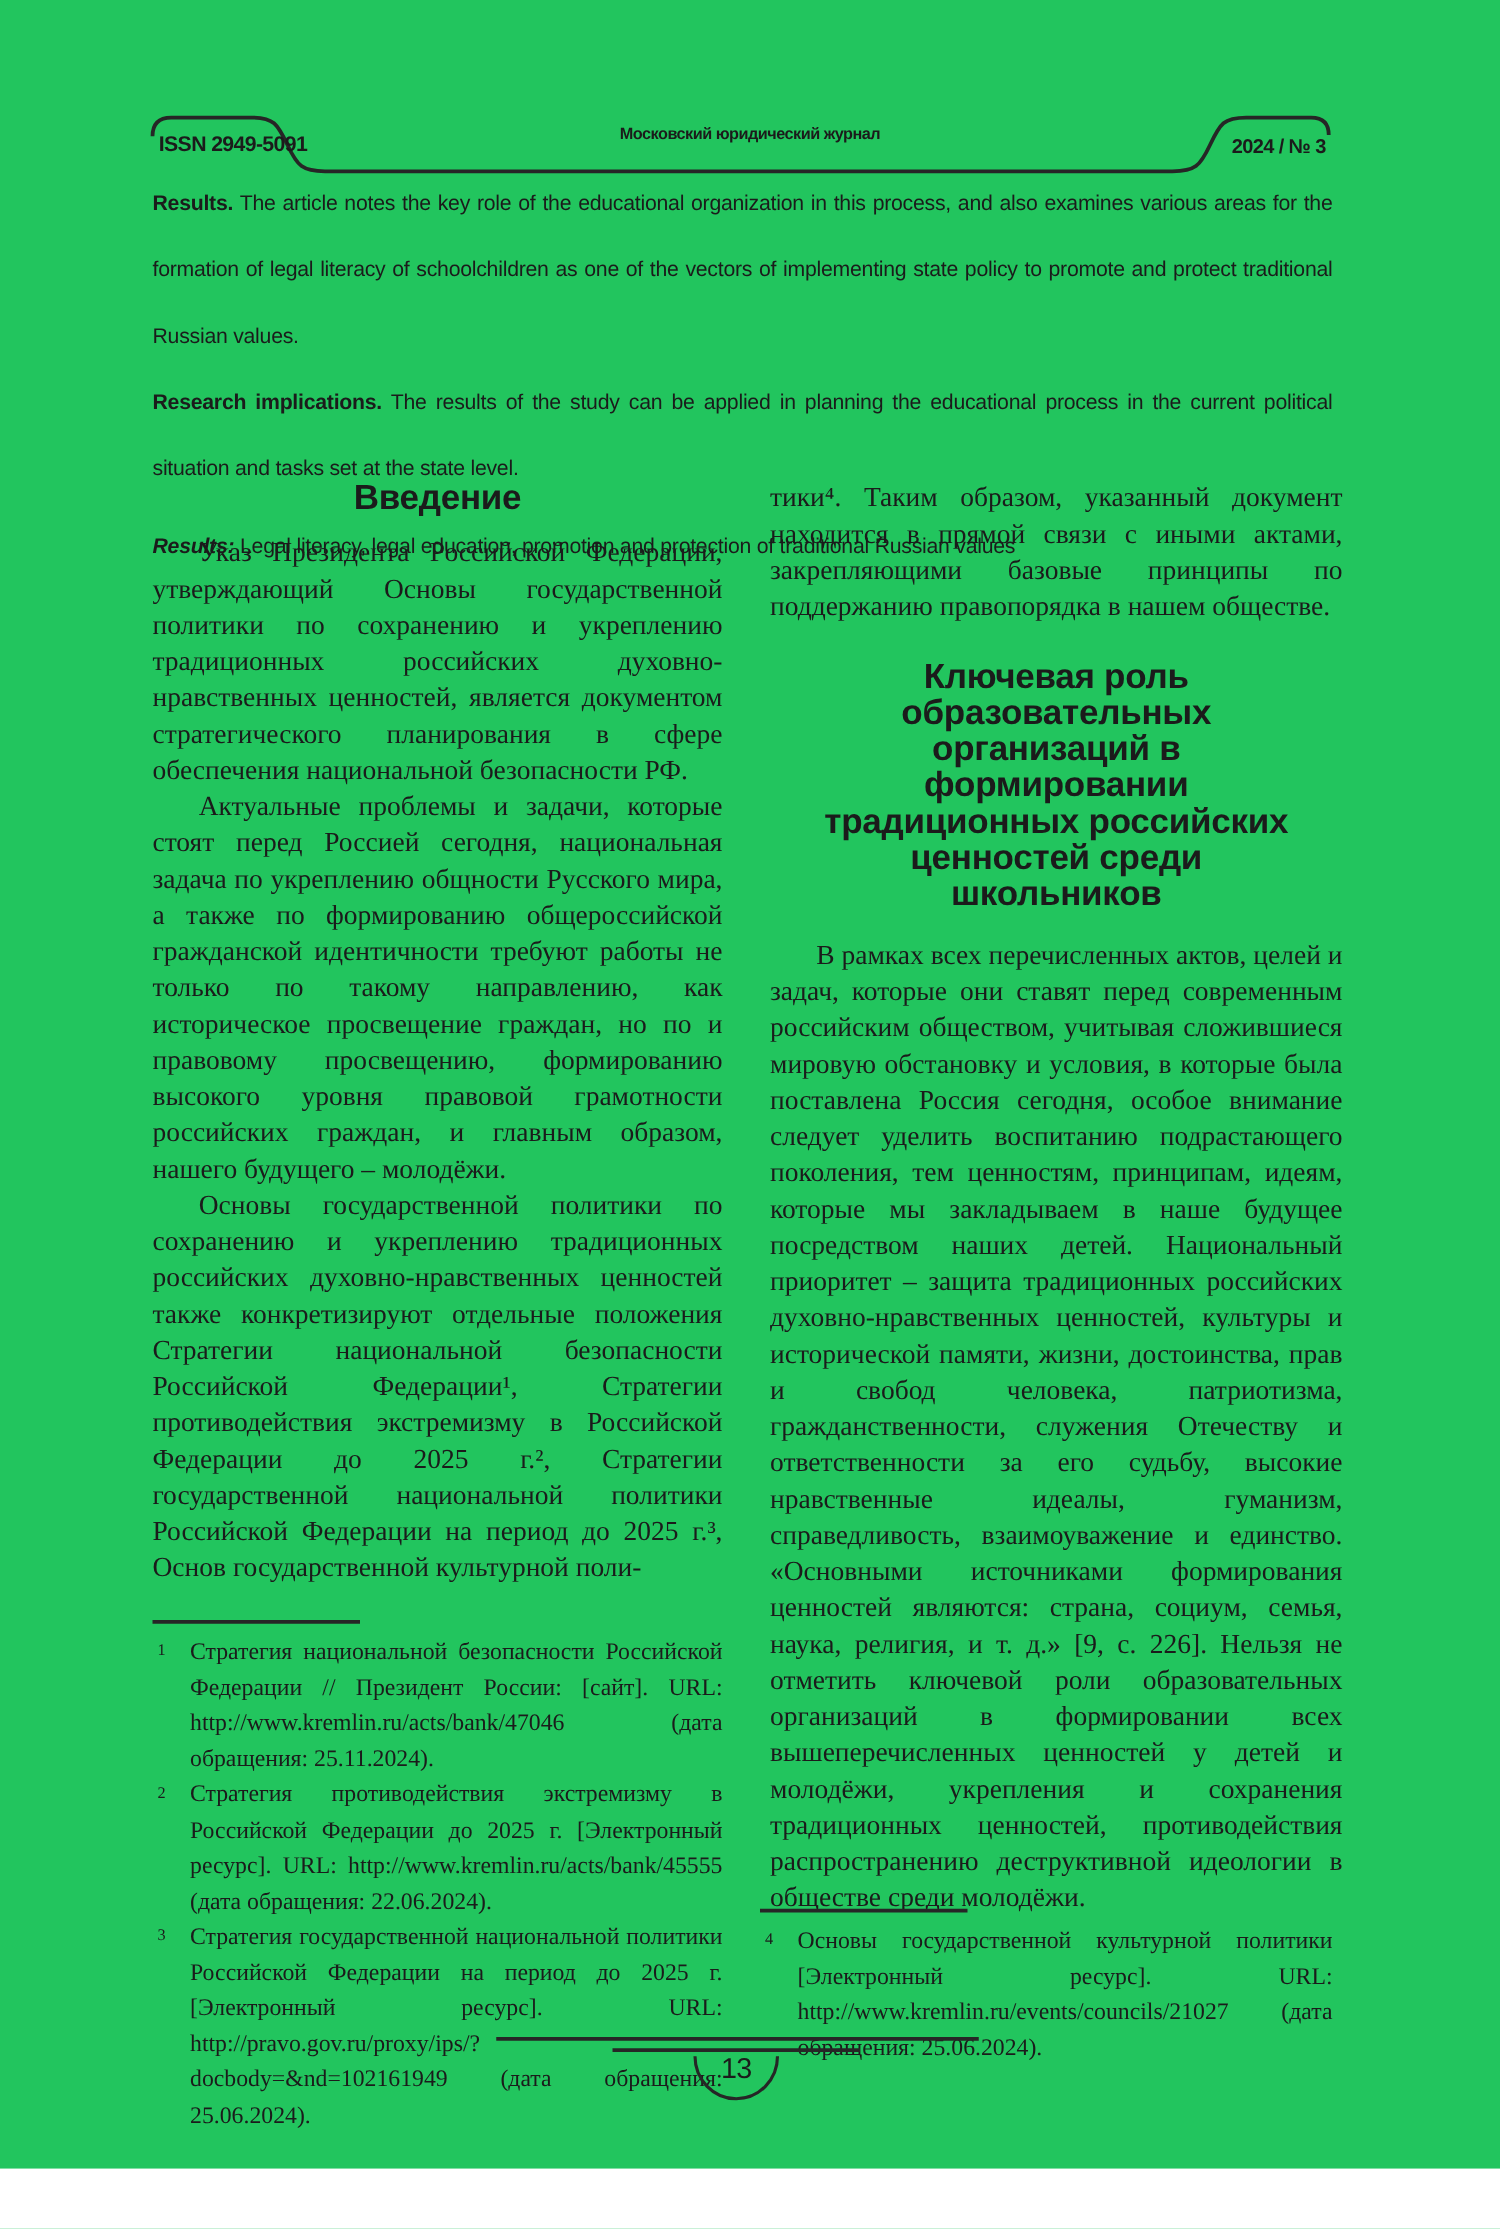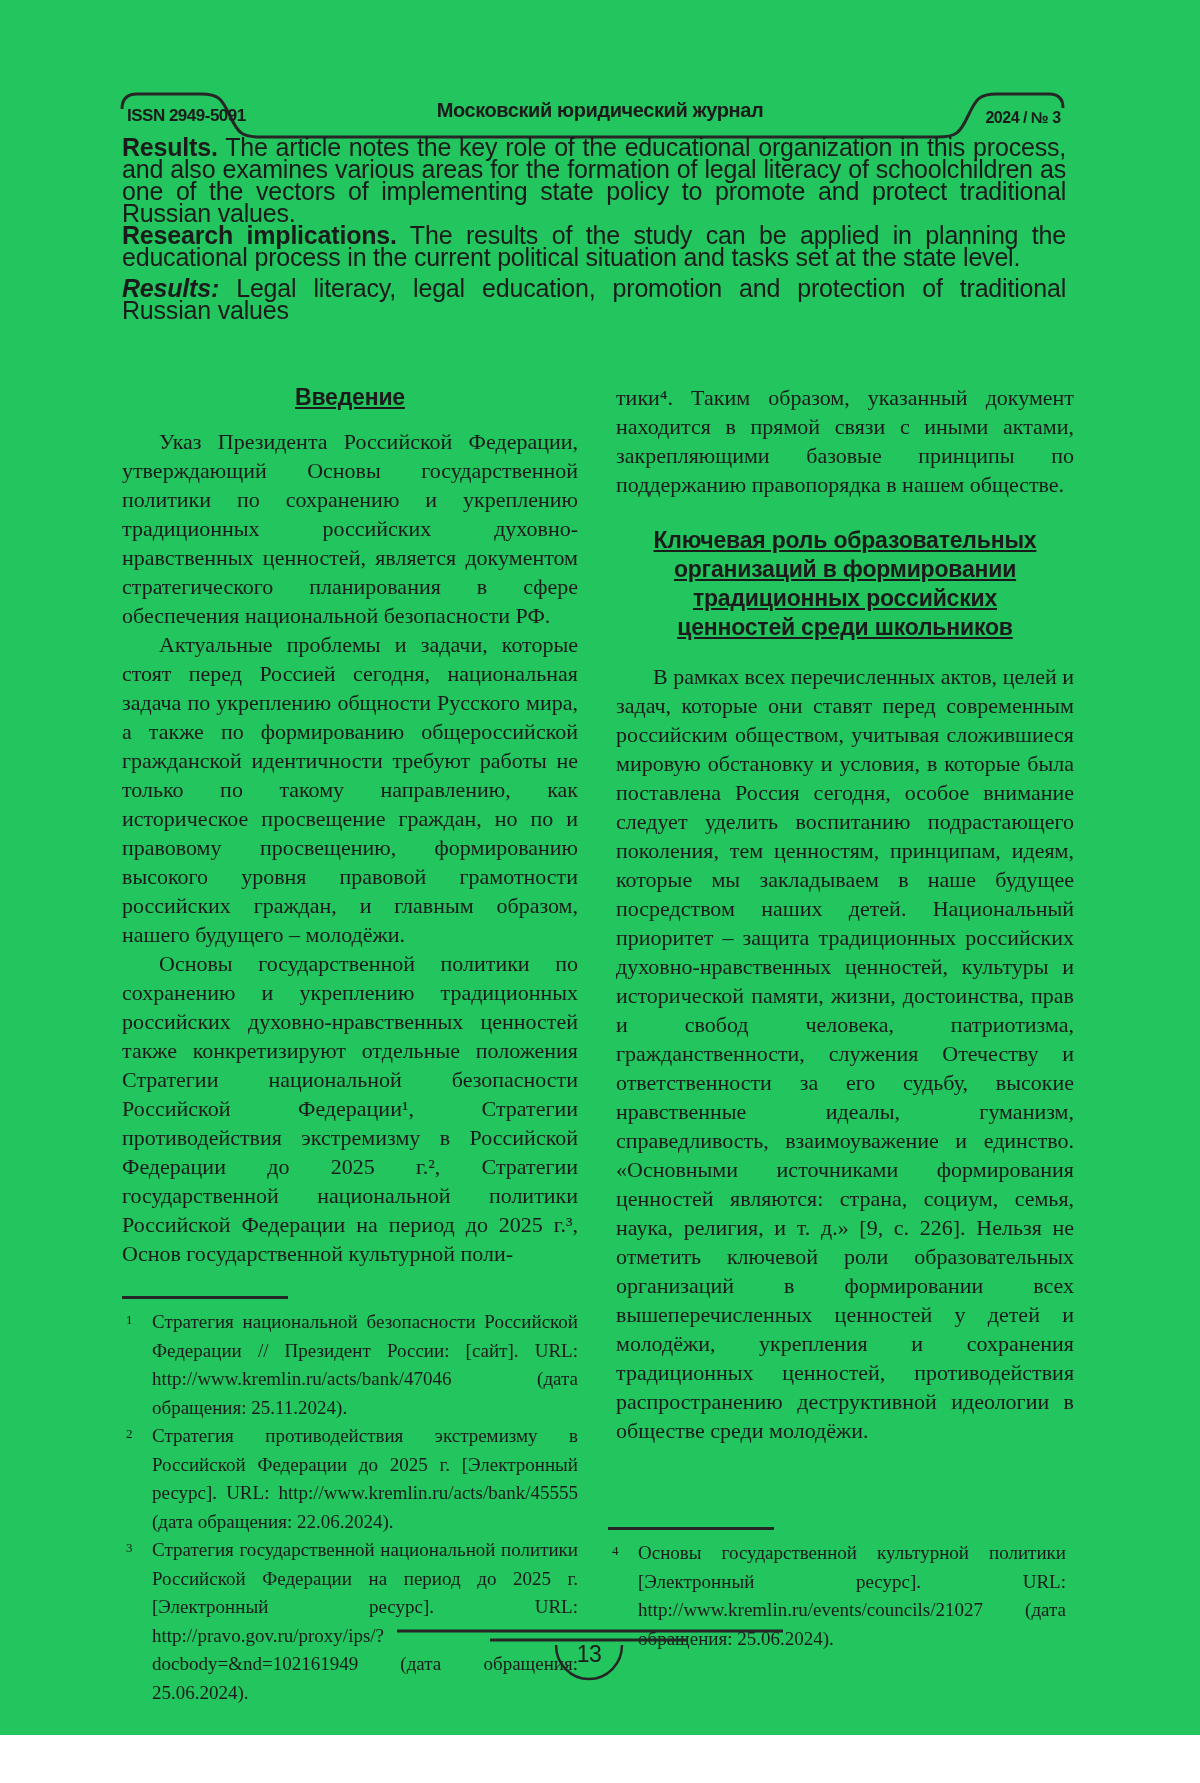--- a/index.html
+++ b/index.html
@@ -4,42 +4,42 @@
 <style>
   html,body{margin:0;padding:0;background:#ffffff;}
   .page{position:relative;width:1200px;height:1735px;background:#22c55e;color:#1b1b1b;overflow:hidden;
         font-family:"Liberation Serif",serif;}
   svg{display:block;}
 
   
   .hdr-issn{position:absolute;left:127px;top:106px;font-family:"Liberation Sans",sans-serif;
             font-weight:700;font-size:17px;letter-spacing:-0.5px;white-space:nowrap;}
   .hdr-title{position:absolute;left:0;right:0;top:99px;text-align:center;
-             font-family:"Liberation Sans",sans-serif;font-weight:700;font-size:20px;letter-spacing:-0.4px;}
+             font-family:"Liberation Sans",sans-serif;font-weight:700;font-size:13px;letter-spacing:-0.4px;}
   .hdr-issue{position:absolute;left:980px;width:86px;top:109px;text-align:center;
              font-family:"Liberation Sans",sans-serif;font-weight:700;font-size:16px;letter-spacing:-0.5px;white-space:nowrap;}
 
   
   .abstract{position:absolute;left:122px;top:136px;width:944px;
-            font-family:"Liberation Sans",sans-serif;font-size:25px;line-height:22px;
+            font-family:"Liberation Sans",sans-serif;font-size:17px;line-height:53px;
             letter-spacing:-0.2px;text-align:justify;}
   .abstract p{margin:0;}
   .abstract .lead{font-weight:700;}
   .kw{margin-top:9px !important;}
   .kw .lead{font-style:italic;}
 
   
   .col{position:absolute;top:383px;font-size:22px;line-height:29px;text-align:justify;
        hyphens:auto;-webkit-hyphens:auto;}
   .col-left{left:122px;width:456px;}
   .col-right{left:616px;width:458px;}
   .col p{margin:0;text-indent:37px;}
   .col p.noindent{text-indent:0;}
-  .sec-h{font-family:"Liberation Sans",sans-serif;font-weight:700;font-size:23px;line-height:29px;
-         text-align:center;letter-spacing:-0.2px;margin:0 auto;text-indent:0;hyphens:none;text-decoration:underline;-webkit-hyphens:none;}
+  .sec-h{font-family:"Liberation Sans",sans-serif;font-weight:700;font-size:28px;line-height:29px;
+         text-align:center;letter-spacing:-0.2px;margin:0 auto;text-indent:0;hyphens:none;-webkit-hyphens:none;}
   .sec-h.intro{margin-bottom:15px;}
   .sec-h.keyrole{max-width:402px;margin-top:27px;margin-bottom:20px;}
 
   
   .fnblock{position:absolute;font-size:19px;line-height:28.5px;}
   .fnblock-left{left:122px;top:1296px;width:456px;}
   .fnblock-right{left:608px;top:1527px;width:458px;}
   .fn-sep{width:166px;border-top:3px solid #262626;margin:0 0 9px 0;}
   .fn{position:relative;padding-left:30px;text-align:justify;overflow-wrap:break-word;}
   .fn-num{position:absolute;left:4px;top:-2px;font-size:13px;}

